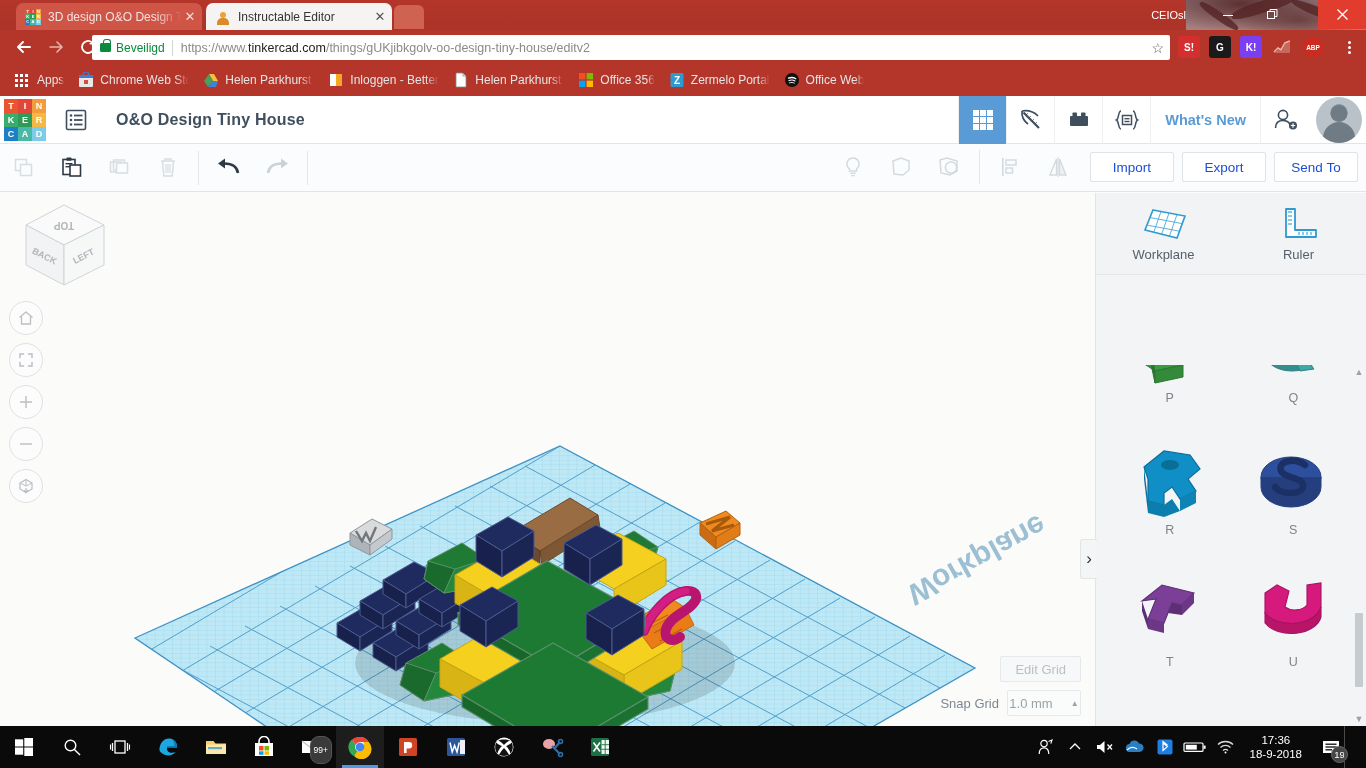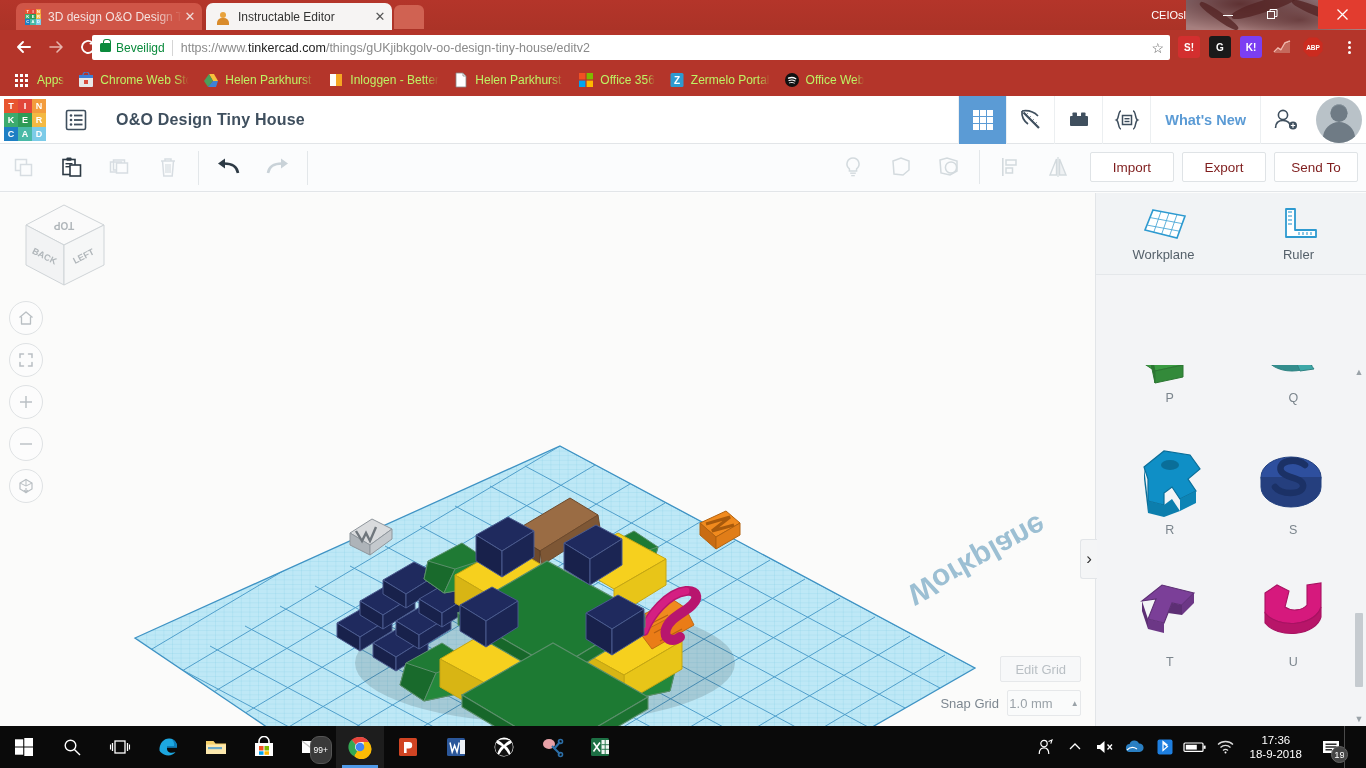--- a/index.html
+++ b/index.html
@@ -110,21 +110,21 @@
     display:flex;align-items:center;justify-content:center;
     font-size:10px;font-weight:bold;color:#fff;
   }
   .kebab{position:absolute;right:6px;top:6px;width:22px;height:22px;color:#fff;
          display:flex;flex-direction:column;align-items:center;justify-content:center;gap:2px;}
   .kebab span{width:3px;height:3px;border-radius:50%;background:#fff;display:block;}
 
   
   .bmbar{position:absolute;left:0;top:64px;width:1366px;height:32px;background:#b4352a;
          display:flex;align-items:center;padding-left:8px;}
-  .bm{display:flex;align-items:center;height:24px;padding:0 7px;color:#bef264;font-size:12px;
+  .bm{display:flex;align-items:center;height:24px;padding:0 7px;color:#e5e5e5;font-size:12px;
       white-space:nowrap;max-width:125px;overflow:hidden;}
   .bm-ico{width:16px;height:16px;margin-right:6px;flex:0 0 16px;position:relative;}
   .bm-lbl{overflow:hidden;text-overflow:clip;white-space:nowrap;
           -webkit-mask-image: linear-gradient(90deg,#000 85%,transparent 100%);
           mask-image: linear-gradient(90deg,#000 85%,transparent 100%);}
   .apps-grid{display:grid;grid-template-columns:repeat(3,3px);grid-template-rows:repeat(3,3px);gap:2px;
              width:13px;height:13px;}
   .apps-grid i{background:#fff;display:block;width:3px;height:3px;}
 
   
@@ -152,21 +152,21 @@
   .avatar::after{content:"";position:absolute;left:50%;top:55%;width:32px;height:30px;border-radius:16px 16px 0 0;
                  background:#6f7b85;transform:translateX(-50%);}
 
   
   .tc-toolbar{position:absolute;left:0;top:48px;width:1366px;height:48px;background:#fbfcfd;
               border-bottom:1px solid #e2e5e8;display:flex;align-items:center;}
   .tb-btn{width:48px;height:46px;display:flex;align-items:center;justify-content:center;}
   .tb-sep{width:1px;height:34px;background:#e3e7ea;margin:0 6px;}
   .tb-right{position:absolute;right:8px;top:0;height:46px;display:flex;align-items:center;}
   .tb-text-btn{height:30px;min-width:84px;padding:0 14px;margin-left:8px;border:1px solid #dfe3e6;
-               background:#fff;border-radius:2px;color:#7f1d1d;font-size:13.5px;
+               background:#fff;border-radius:2px;color:#1d4ed8;font-size:13.5px;
                display:flex;align-items:center;justify-content:center;}
 
   
   .viewport{position:absolute;left:0;top:97px;width:1095px;height:533px;background:#fbfbfa;overflow:hidden;}
   .vp-controls{position:absolute;left:4px;top:18px;width:108px;}
   .round-btn{width:34px;height:34px;border:1px solid #dfe2e4;border-radius:50%;margin:8px 0 0 5px;
              display:flex;align-items:center;justify-content:center;color:#b3b9bd;background:#fcfcfc;}
 
   .viewcube{position:absolute;left:16px;top:6px;width:96px;height:92px;}
 

